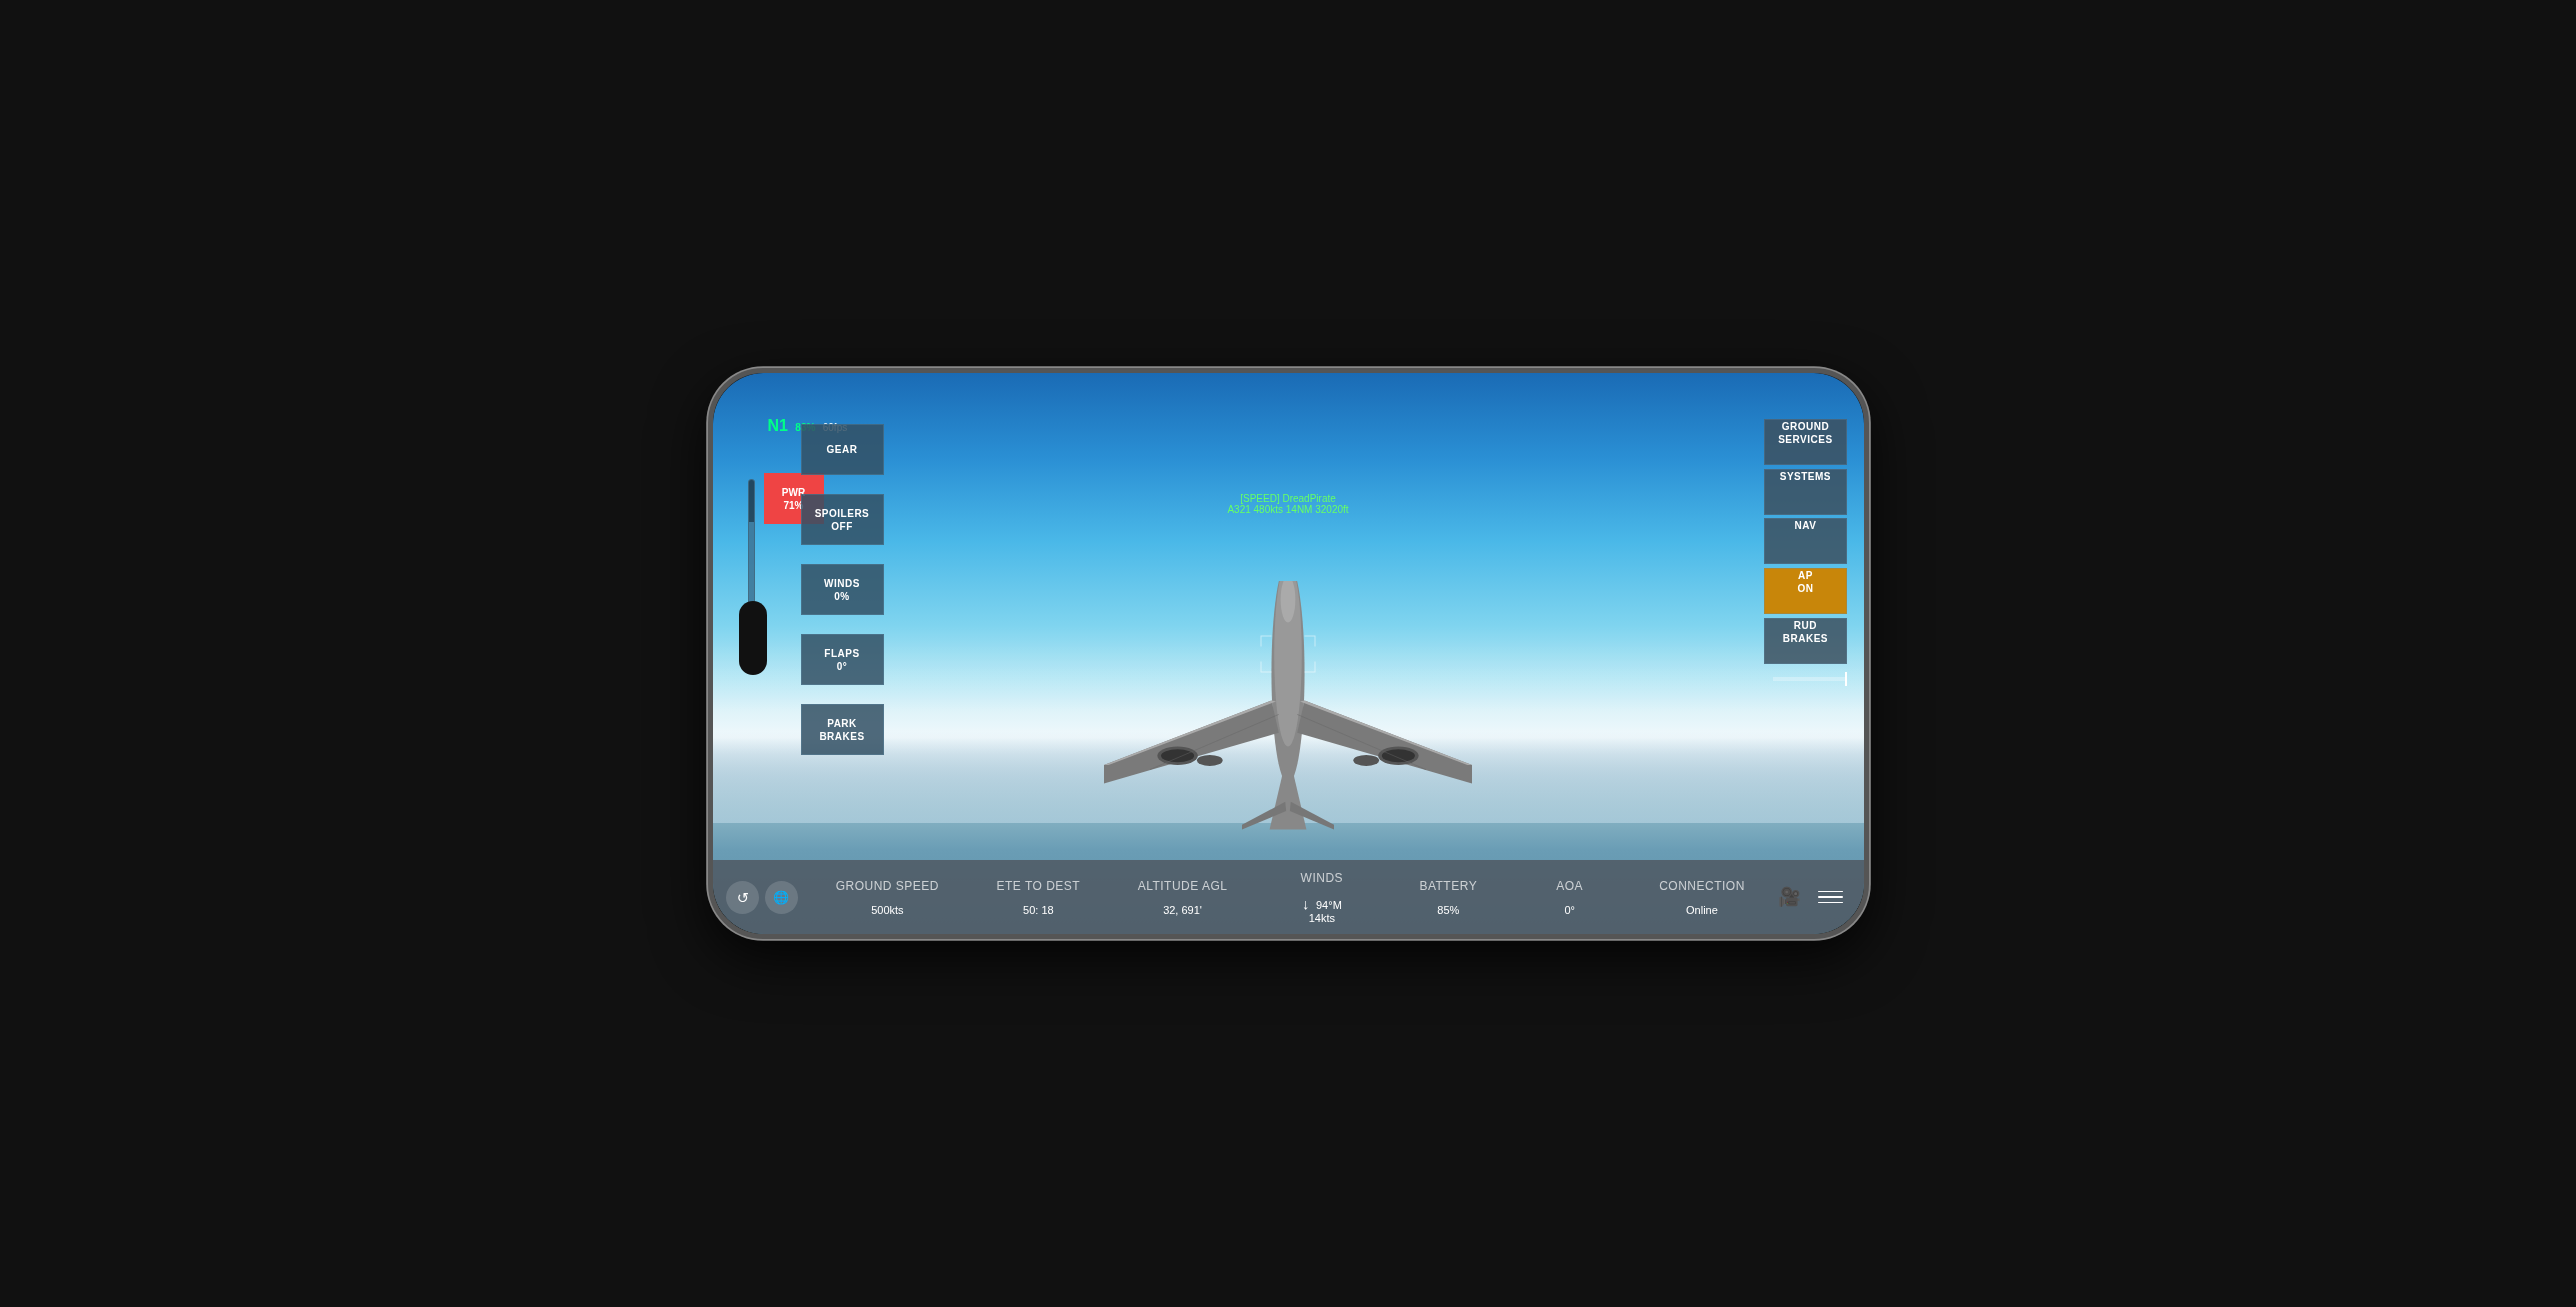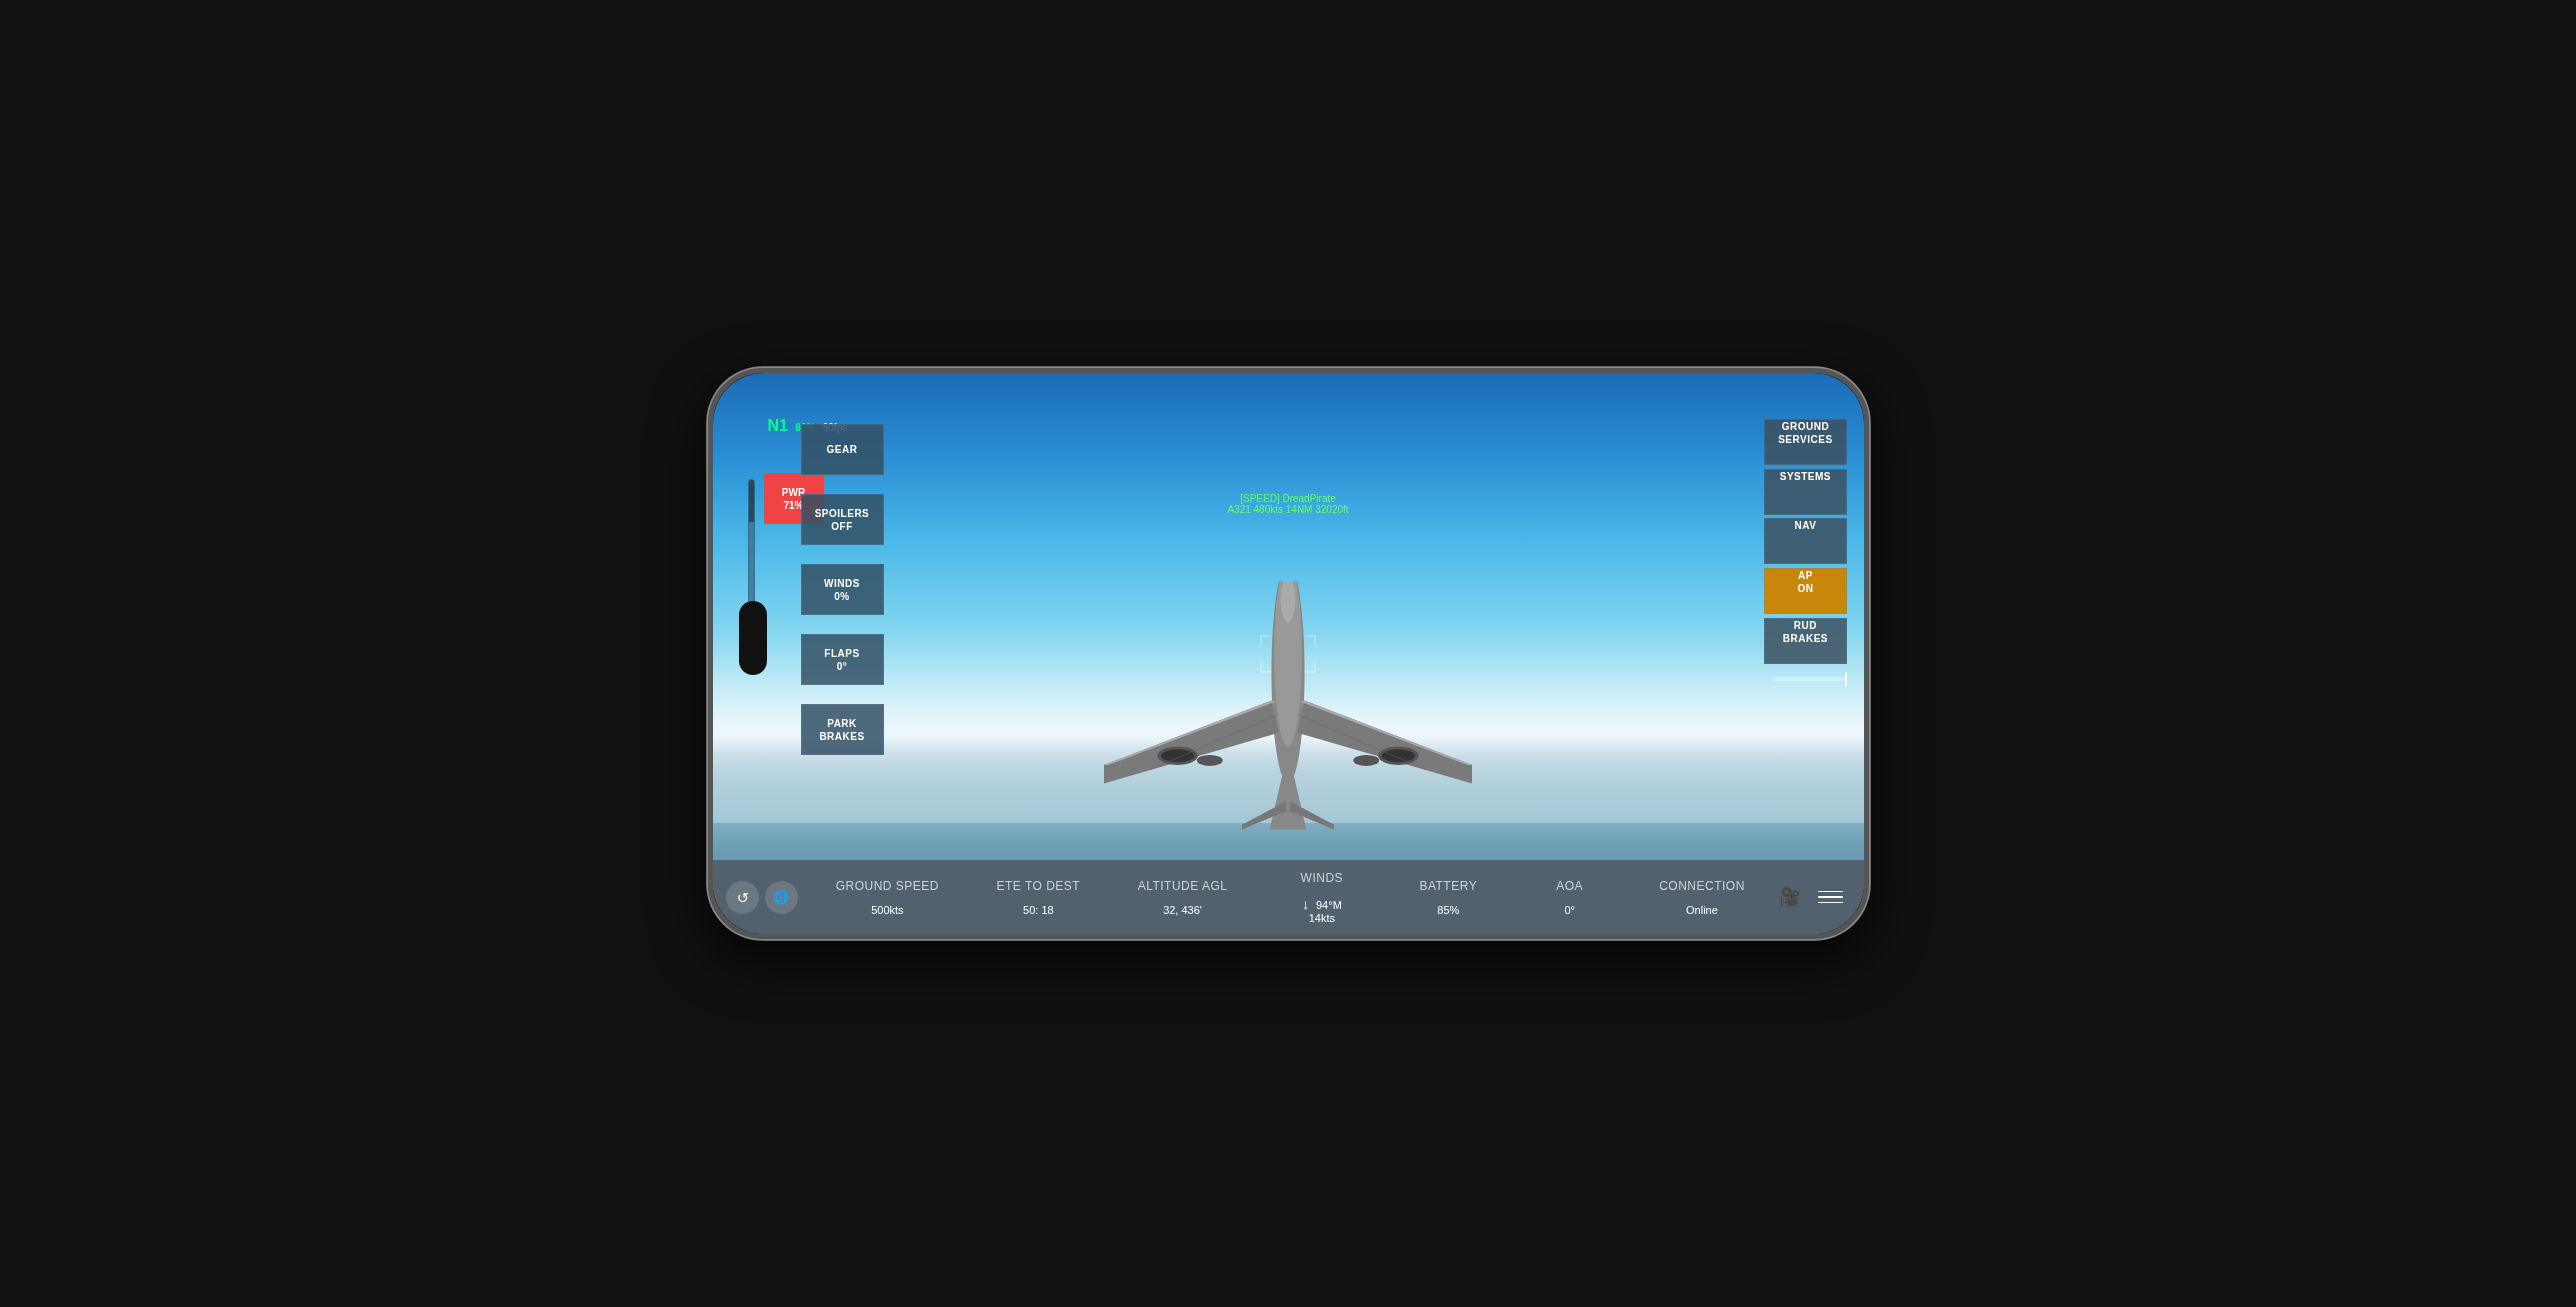--- a/index.html
+++ b/index.html
@@ -596,21 +596,21 @@
           <div class="stat-value">500kts</div>
         </div>
 
         <div class="stat-item">
           <div class="stat-label">ETE TO DEST</div>
           <div class="stat-value">50: 18</div>
         </div>
 
         <div class="stat-item">
           <div class="stat-label">ALTITUDE AGL</div>
-          <div class="stat-value">32, 436'</div>
+          <div class="stat-value">32, 691'</div>
         </div>
 
         <div class="winds-item stat-item">
           <div class="stat-label">WINDS</div>
           <div class="stat-value">
             <span class="winds-arrow">↓</span>
             <span>94°M</span><br>
             <span>14kts</span>
           </div>
         </div>

